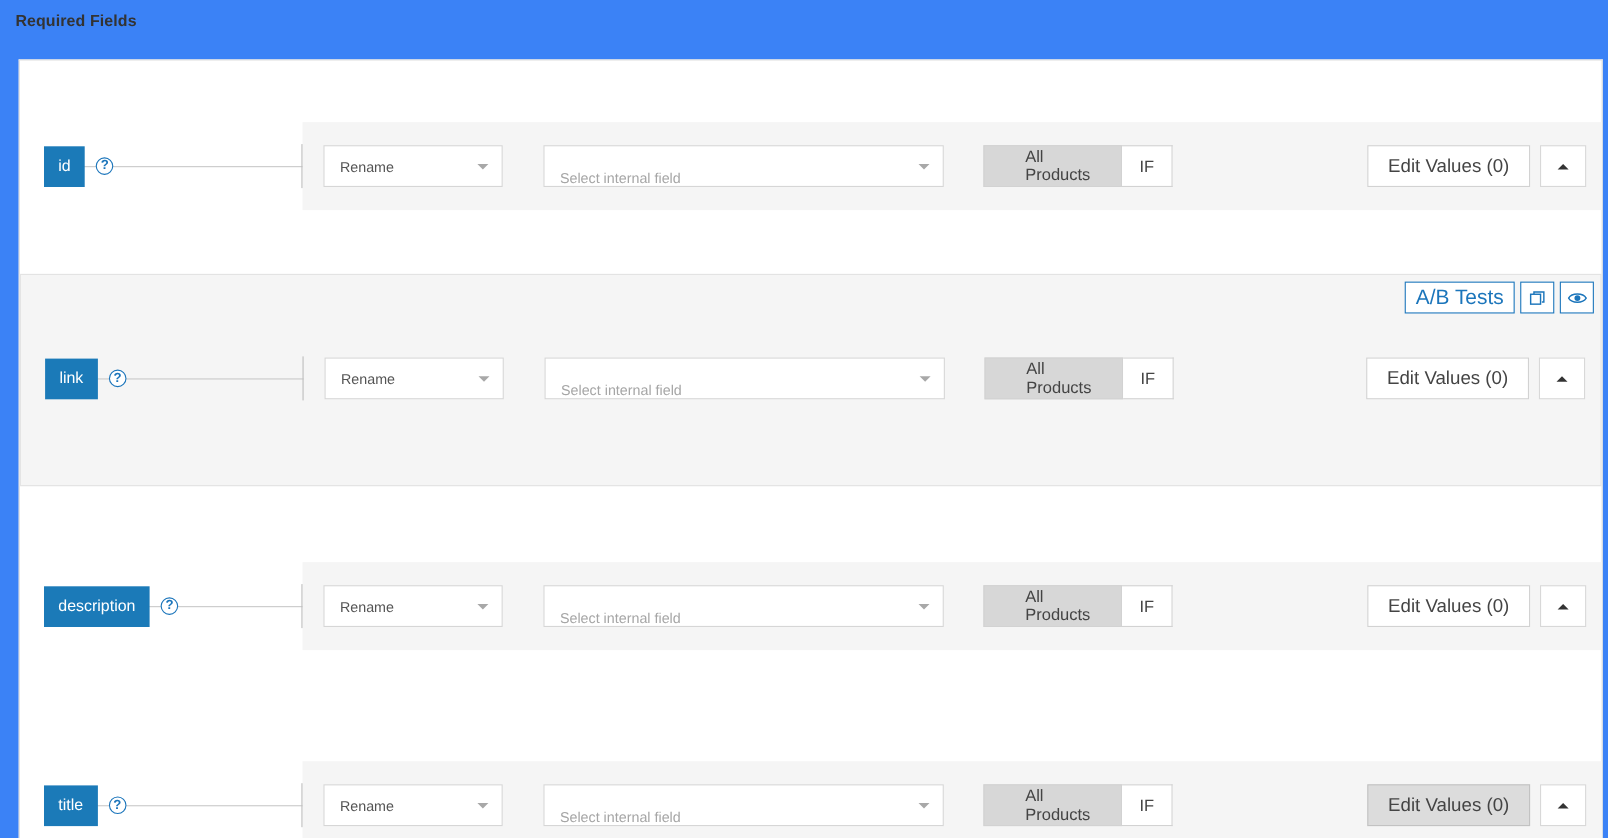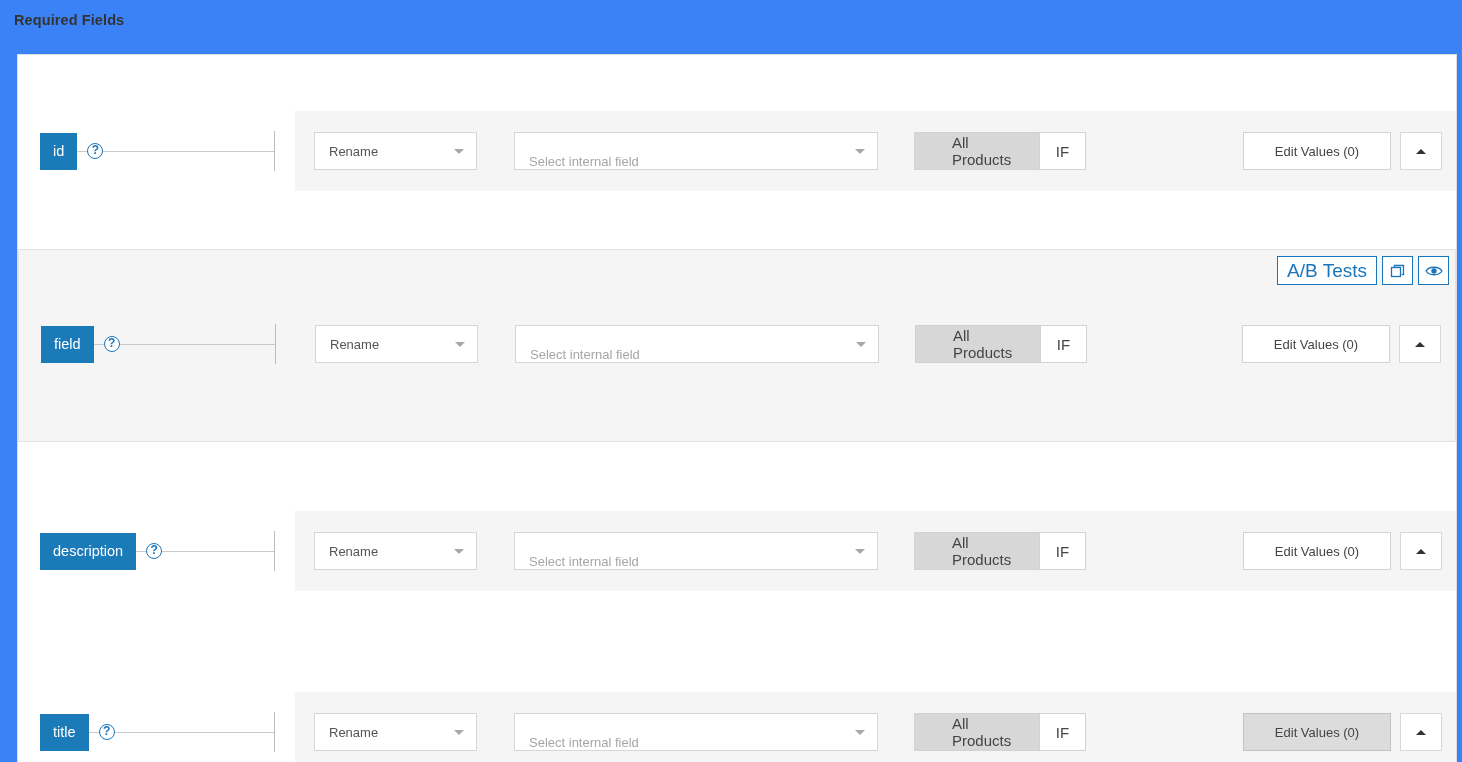--- a/index.html
+++ b/index.html
@@ -86,21 +86,20 @@
   }
 
   
   .field-row {
     position: absolute;
     left: 0;
     width: 100%;
     height: 80px;
     display: flex;
     align-items: center;
-    gap: 20px;
   }
 
   
   .label-zone {
     position: relative;
     width: 257px;
     height: 80px;
     flex: 0 0 257px;
     display: flex;
     align-items: center;
@@ -225,21 +224,21 @@
     top: 50%;
     margin-top: -19px;
     display: flex;
     align-items: center;
   }
   .edit-values {
     height: 38px;
     min-width: 148px;
     border: 1px solid #d2d2d2;
     background: #ffffff;
-    font-size: 13px;
+    font-size: 17px;
     color: #444444;
     display: flex;
     align-items: center;
     justify-content: center;
     padding: 0 16px;
     cursor: pointer;
     white-space: nowrap;
   }
   .edit-values.pressed { background: #dcdcdc; border-color: #c2c2c2; }
   .collapse-btn {
@@ -318,21 +317,21 @@
             <circle cx="9" cy="7" r="2.7" fill="#1b75bb"></circle>
           </svg>
         </div>
       </div>
 
       <div class="field-row" style="top:54px;">
 
         <div class="label-zone">
           <div class="connector"></div>
           <div class="connector-end"></div>
-          <div class="field-tag">field</div>
+          <div class="field-tag">link</div>
           <div class="help-icon">?</div>
         </div>
 
         <div class="control-strip" style="background:transparent;">
           <div class="select-box op">
             <span>Rename</span>
             <span class="caret"></span>
           </div>
           <div class="select-box internal">
             <span>Select internal field</span>

